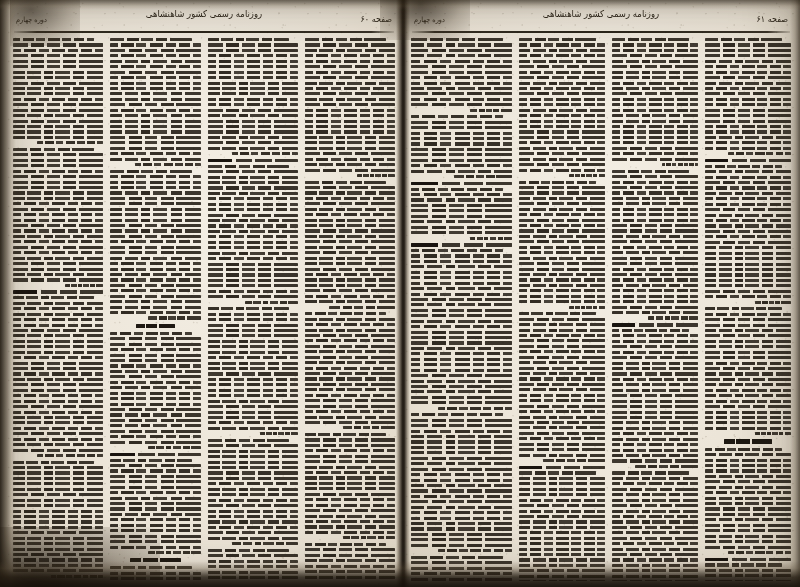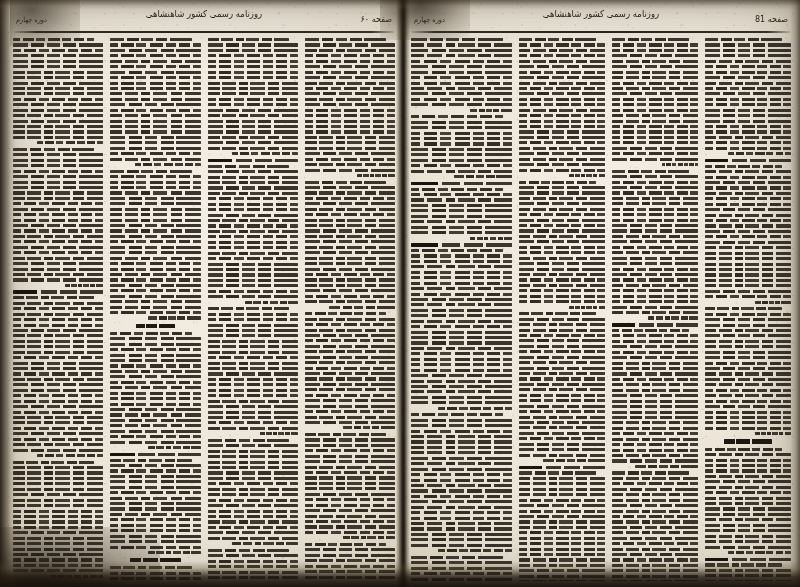--- a/index.html
+++ b/index.html
@@ -662,21 +662,21 @@
             <div class="ln v2 short"></div>
           </div>
         </div>
       </div>
     <div class="grain"></div>
   </div>
 
   <div class="sheet right">
     <div class="masthead">
       <div class="mh-row">
-        <span class="mh-page">صفحه 81</span>
+        <span class="mh-page">صفحه ۶۱</span>
         <span class="mh-title">روزنامه رسمی کشور شاهنشاهی</span>
         <span class="mh-issue">دوره چهارم</span>
       </div>
       <div class="mh-rule"></div>
     </div>
     <div class="cols">
         <div class="col">
           <div class="para">
             <div class="ln v3 indent"></div>
             <div class="ln v3"></div>

